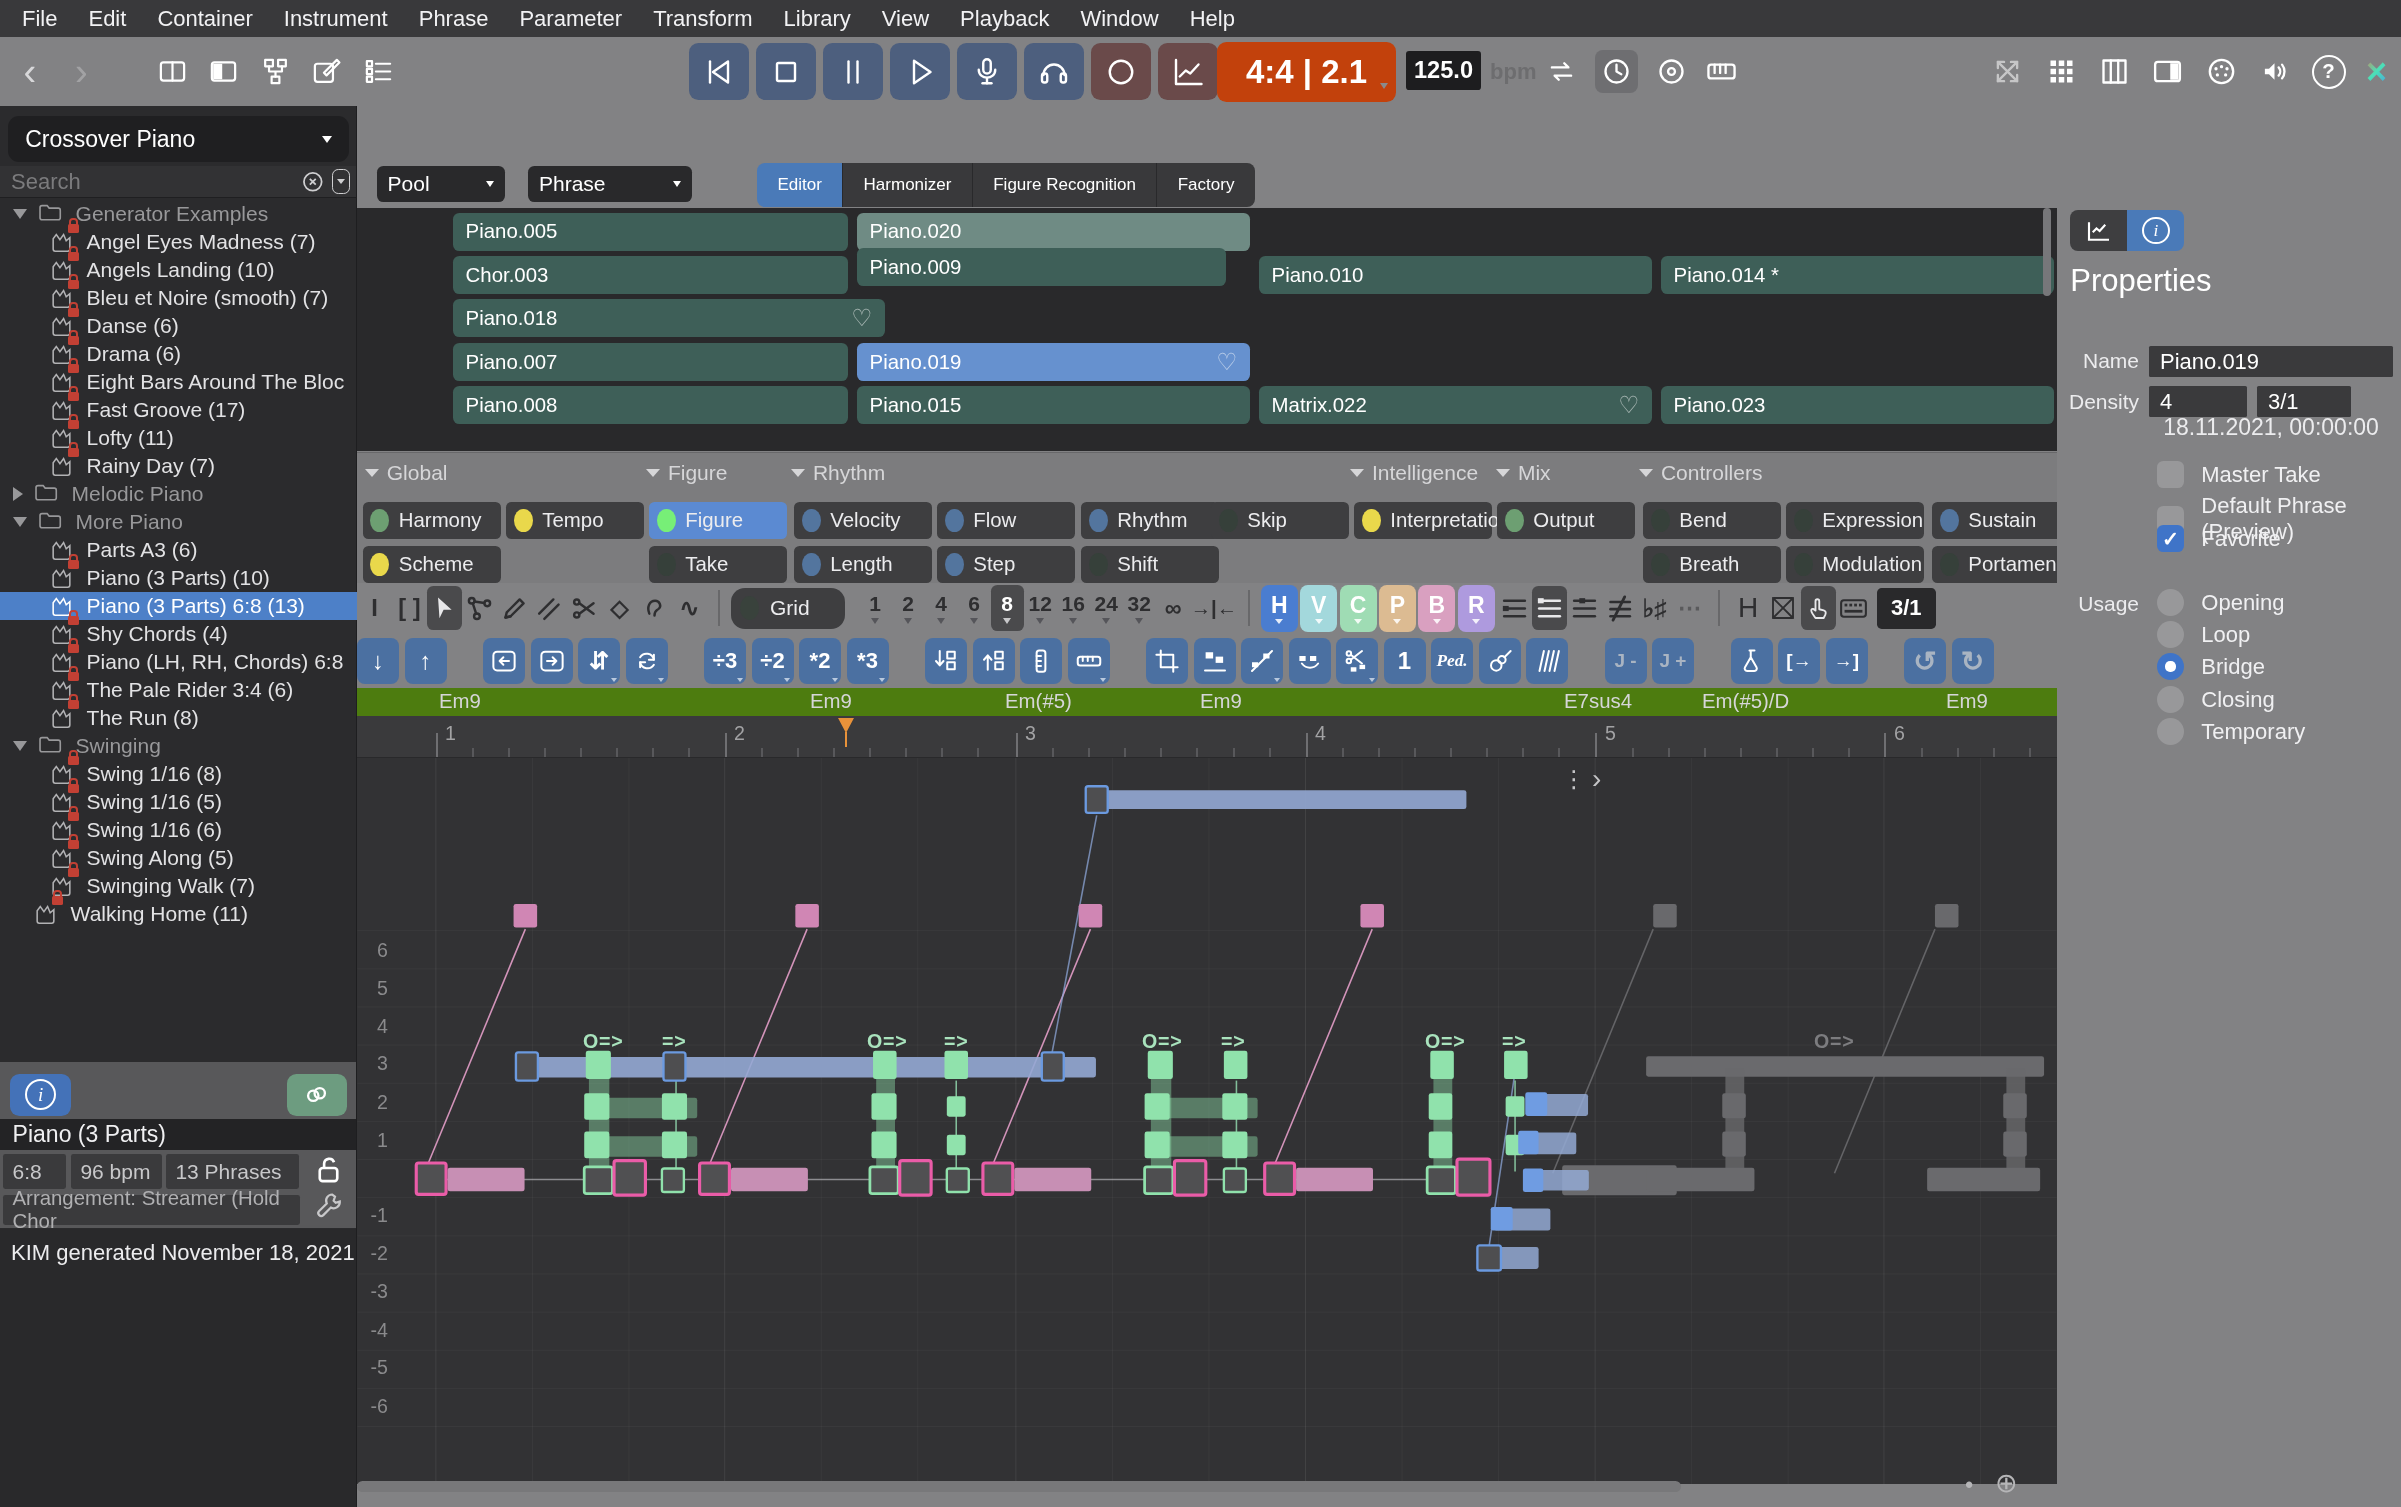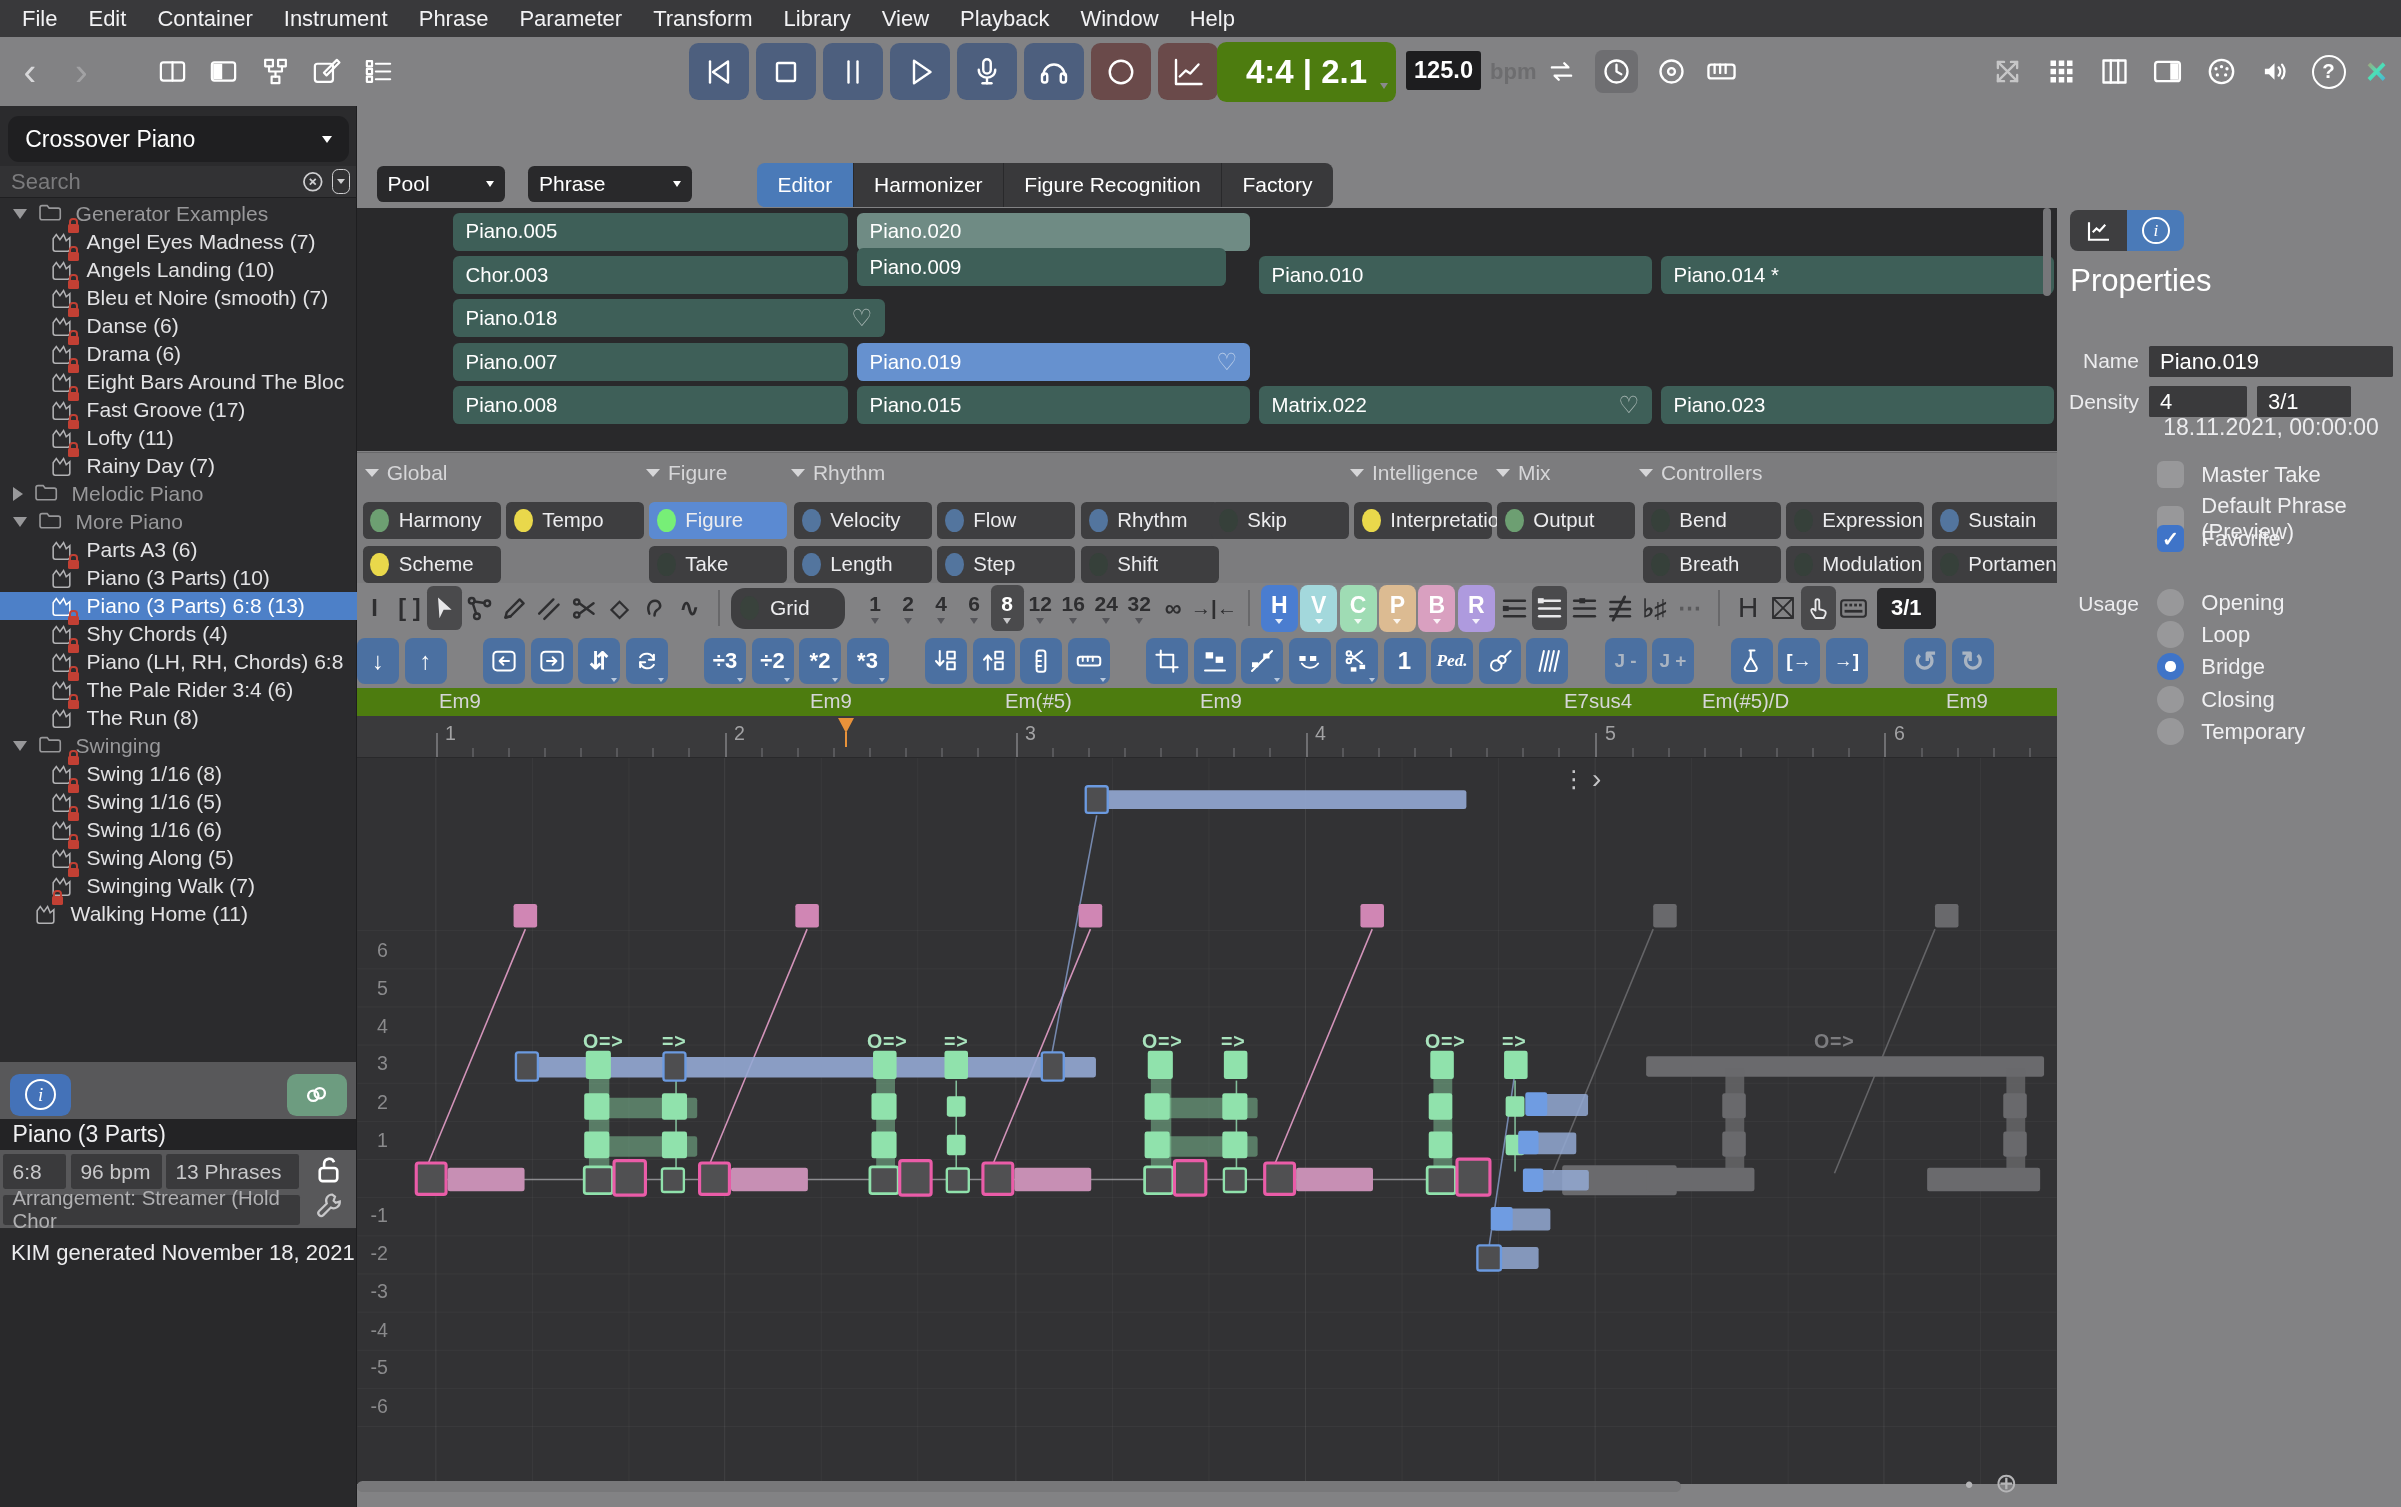--- a/index.html
+++ b/index.html
@@ -8,21 +8,21 @@
   
   #menubar{position:absolute;left:0;top:0;width:2401px;height:37px;background:#39393b;display:flex;align-items:center;gap:31px;padding-left:22px;box-sizing:border-box;}
   #menubar span{color:#f2f2f4;font-size:22px;font-weight:500;}
   
   #toolbar{position:absolute;left:0;top:37px;width:2401px;height:69px;background:#828284;}
   .navchev{position:absolute;top:50%;transform:translateY(-50%);font-size:38px;color:#ececee;line-height:1;}
   .viewicons{position:absolute;left:157px;top:0;height:69px;display:flex;align-items:center;gap:20.4px;color:#fff;}
   .tbtn{width:60px;height:57px;border-radius:9.4px;background:#4d5f7e;display:flex;align-items:center;justify-content:center;color:#fff;}
   .tbtn.red{background:#6a4a4a;}
   .transport{position:absolute;left:689px;top:6.3px;display:flex;gap:7px;}
-  .posbox{position:absolute;left:1217px;top:4.7px;width:179px;height:60px;background:#4d7c0f;border-radius:9.4px;color:#fff;display:flex;align-items:center;justify-content:center;font-size:33px;font-weight:600;}
+  .posbox{position:absolute;left:1217px;top:4.7px;width:179px;height:60px;background:#c2410c;border-radius:9.4px;color:#fff;display:flex;align-items:center;justify-content:center;font-size:33px;font-weight:600;}
   .posbox .dd{position:absolute;right:7.9px;bottom:4.7px;}
   .bpmbox{position:absolute;left:1406px;top:14px;width:75px;height:39px;background:#1d1d1f;border-radius:3.1px;color:#fff;display:flex;align-items:center;justify-content:center;font-size:23.6px;font-weight:600;}
   .bpmlbl{position:absolute;left:1490px;top:22px;font-size:22px;color:#6d6d6f;font-weight:600;}
   .miniicons{position:absolute;left:1545px;top:0;height:69px;display:flex;align-items:center;gap:17.3px;color:#fff;}
   .righticons{position:absolute;right:14px;top:0;height:69px;display:flex;align-items:center;gap:20.4px;color:#fff;}
   .chipdark{background:#6e6e71;border-radius:7.9px;padding:4.7px;}
   .chev{display:inline-block;width:0;height:0;border-left:5.5px solid transparent;border-right:5.5px solid transparent;border-top:7px solid currentColor;}
   
   #tabsrow{position:absolute;left:620px;top:115px;display:flex;}
   #tabsrow .tab{background:#3a3a3c;color:#fff;font-size:22px;padding:0 23.6px;height:41px;display:flex;align-items:center;border-right:0.8px solid #2c2c2e;}
@@ -51,21 +51,21 @@
   .infobtn{position:absolute;left:10.2px;top:11.8px;width:61px;height:42px;background:#4472b8;border-radius:9.4px;display:flex;align-items:center;justify-content:center;}
   .icirc{width:27px;height:27px;border:2px solid #fff;border-radius:50%;color:#fff;font-size:19px;display:flex;align-items:center;justify-content:center;font-style:italic;font-family:"Liberation Serif",serif;}
   .linkbtn{position:absolute;right:9.4px;top:11.8px;width:60px;height:42px;background:#6d9c80;border-radius:9.4px;display:flex;align-items:center;justify-content:center;color:#fff;}
   .sbtitle{position:absolute;left:0;top:57px;width:356px;height:31px;background:#232325;color:#f0f0f2;font-size:23px;display:flex;align-items:center;padding-left:12.6px;box-sizing:border-box;}
   .fieldbox{position:absolute;background:#3a3a3c;border-radius:2.4px;color:#c8c8ca;font-size:21px;display:flex;align-items:center;padding-left:9.4px;box-sizing:border-box;height:35px;}
   #kimnote{position:absolute;left:0;top:1123px;width:356px;height:279px;background:#29292b;color:#ececee;font-size:22px;padding:11px 0 0 11px;box-sizing:border-box;}
   
   #main{position:absolute;left:357px;top:106px;width:1700px;height:1402px;background:#828284;}
   .pcombo{position:absolute;height:36px;background:#29292b;border-radius:6.3px;color:#fff;font-size:21px;display:flex;align-items:center;justify-content:space-between;padding:0 11px;box-sizing:border-box;top:60px;}
   #segtabs{position:absolute;left:400px;top:57px;display:flex;}
-  #segtabs .seg{background:#39393b;color:#fff;font-size:21px;height:44px;display:flex;align-items:center;padding:0 20.4px;border-right:1.6px solid #29292b;}
+  #segtabs .seg{background:#39393b;color:#fff;font-size:17px;height:44px;display:flex;align-items:center;padding:0 20.4px;border-right:1.6px solid #29292b;}
   #segtabs .seg:first-child{border-radius:7.9px 0 0 7.9px;}
   #segtabs .seg:last-child{border-radius:0 7.9px 7.9px 0;border-right:none;}
   #segtabs .seg.sel{background:#4a7ab8;}
   #poolpanel{position:absolute;left:0;top:102px;width:1700px;height:243px;background:#29292b;}
   .rowlbl{position:absolute;color:#b4b4b6;font-size:20.4px;transform:translateY(-50%);right:1256px;}
   .pcell{position:absolute;height:38px;border-radius:6.3px;color:#fff;font-size:20.4px;display:flex;align-items:center;padding:0 12.6px;box-sizing:border-box;}
   .pcell .heart{margin-left:auto;color:rgba(255,255,255,.55);font-size:23.6px;}
   .pcell.teal{background:#3e5f58;}
   .pcell.light{background:#6f8b84;}
   .pcell.selblue{background:#6691cf;}

